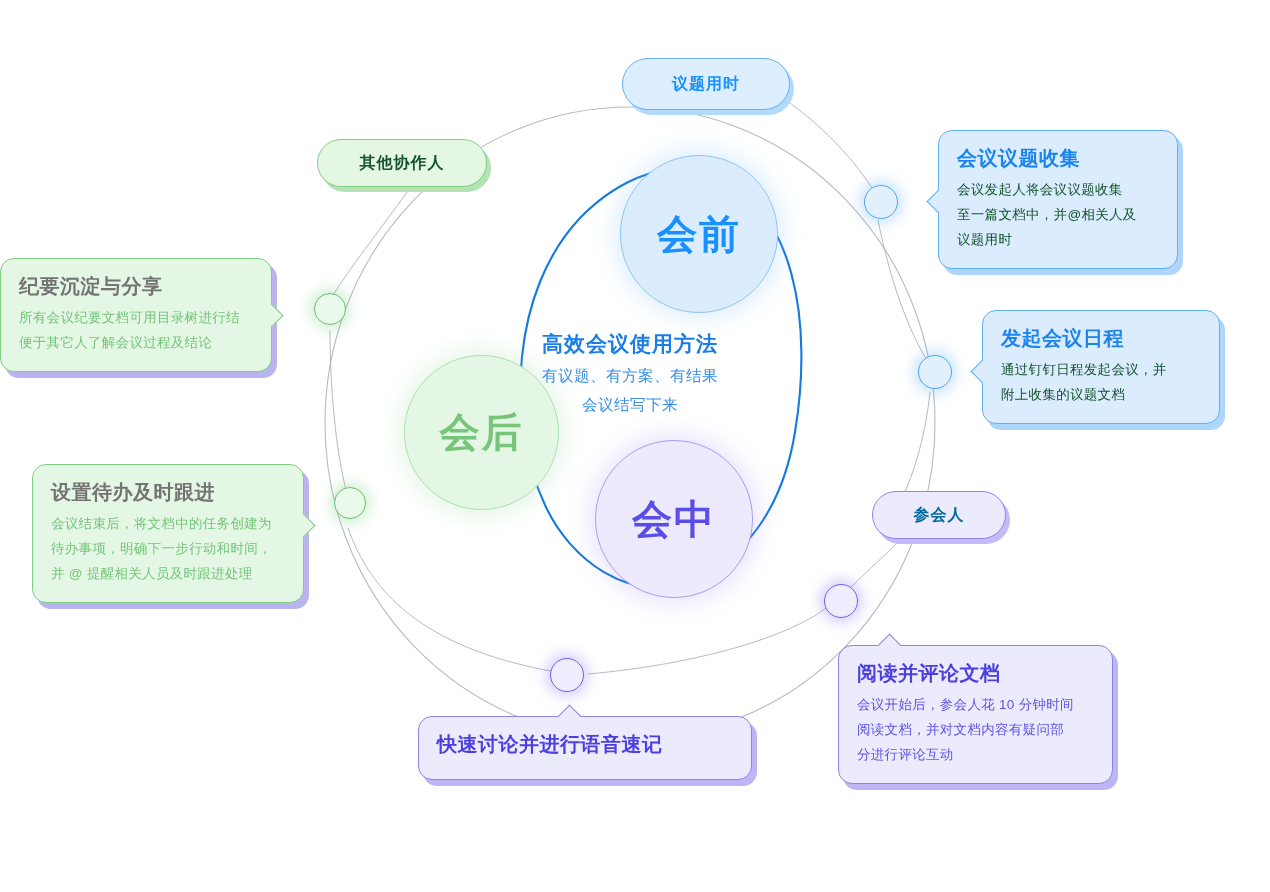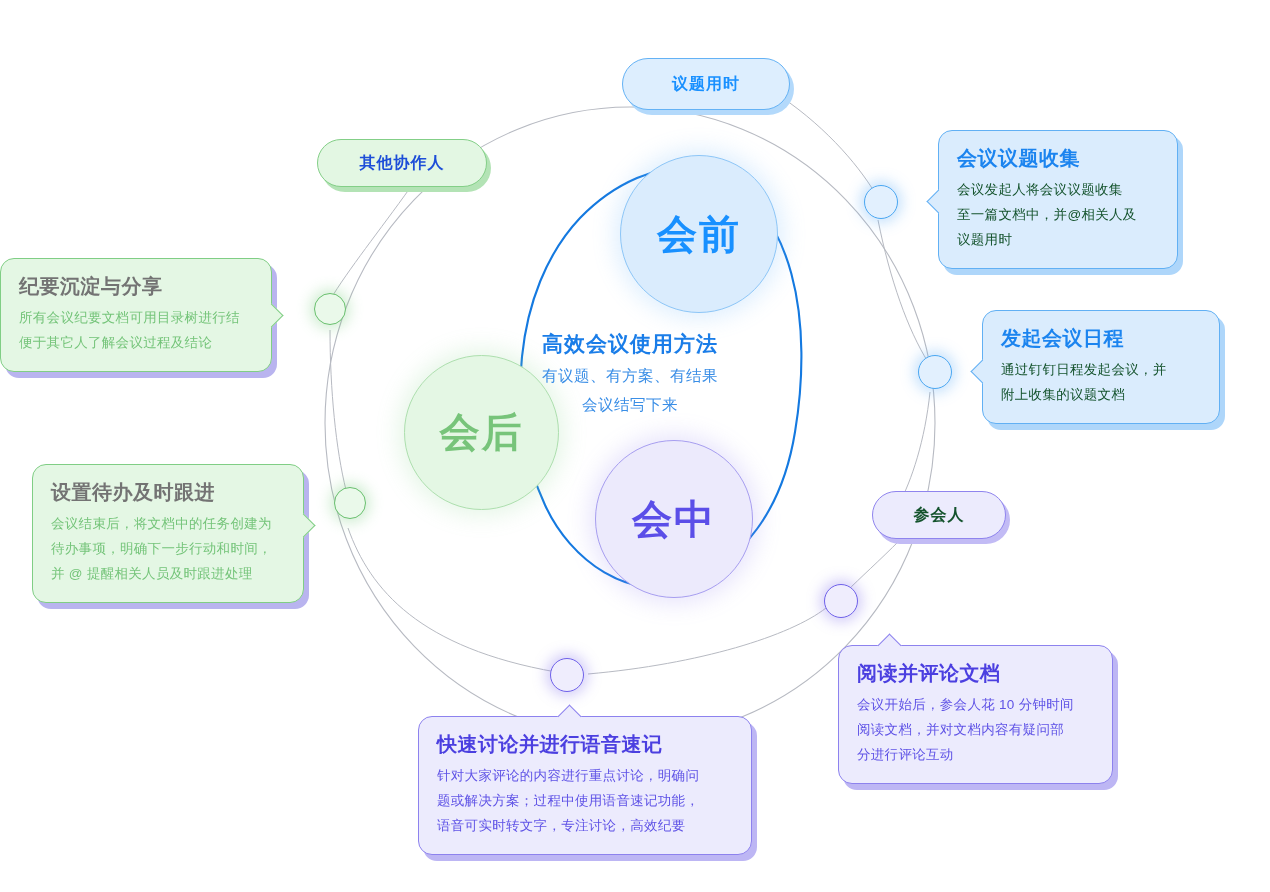--- a/index.html
+++ b/index.html
@@ -52,26 +52,26 @@
     font-size:16px;font-weight:bold;box-sizing:border-box;
     letter-spacing:1px;
   }
   .pill.blue{
     left:622px;top:58px;width:168px;height:52px;
     background:#ddeefe;border:1.5px solid #64b2f5;color:#1890ff;
     box-shadow:4px 5px 0 0 #b3d9fb;
   }
   .pill.green{
     left:317px;top:139px;width:170px;height:48px;
-    background:#e3f7e3;border:1.5px solid #83cf87;color:#1d4ed8;
+    background:#e3f7e3;border:1.5px solid #83cf87;color:#14532d;
     box-shadow:4px 5px 0 0 #b3e3b5;
   }
   .pill.purple{
     left:872px;top:491px;width:134px;height:48px;
-    background:#ecebfd;border:1.5px solid #8f84ee;color:#14532d;
+    background:#ecebfd;border:1.5px solid #8f84ee;color:#0369a1;
     box-shadow:4px 5px 0 0 #c2bbf5;
   }
 
   
   .node{position:absolute;border-radius:50%;box-sizing:border-box;}
   .node.blue{background:#e2f0fe;border:1.5px solid #4aa7f2;box-shadow:0 0 14px 4px rgba(90,170,245,.35);}
   .node.green{background:#eaf9ea;border:1.5px solid #69c06e;box-shadow:0 0 14px 4px rgba(110,200,115,.32);}
   .node.purple{background:#efedfd;border:1.5px solid #6f61ea;box-shadow:0 0 14px 4px rgba(125,110,235,.35);}
 
   
@@ -195,25 +195,20 @@
     <div class="bdy">
       <div>会议结束后，将文档中的任务创建为</div>
       <div>待办事项，明确下一步行动和时间，</div>
       <div>并 @ 提醒相关人员及时跟进处理</div>
     </div>
   </div>
 
   <div class="card purple" id="card-discuss">
     <div class="tail purple-up" style="left:142px;top:-9px;"></div>
     <div class="ttl">快速讨论并进行语音速记</div>
-    <div class="bdy">
-      <div>针对大家评论的内容进行重点讨论，明确问</div>
-      <div>题或解决方案；过程中使用语音速记功能，</div>
-      <div>语音可实时转文字，专注讨论，高效纪要</div>
-    </div>
   </div>
 
   <div class="card purple" id="card-read">
     <div class="tail purple-up" style="left:42px;top:-9px;"></div>
     <div class="ttl">阅读并评论文档</div>
     <div class="bdy">
       <div>会议开始后，参会人花 10 分钟时间</div>
       <div>阅读文档，并对文档内容有疑问部</div>
       <div>分进行评论互动</div>
     </div>

